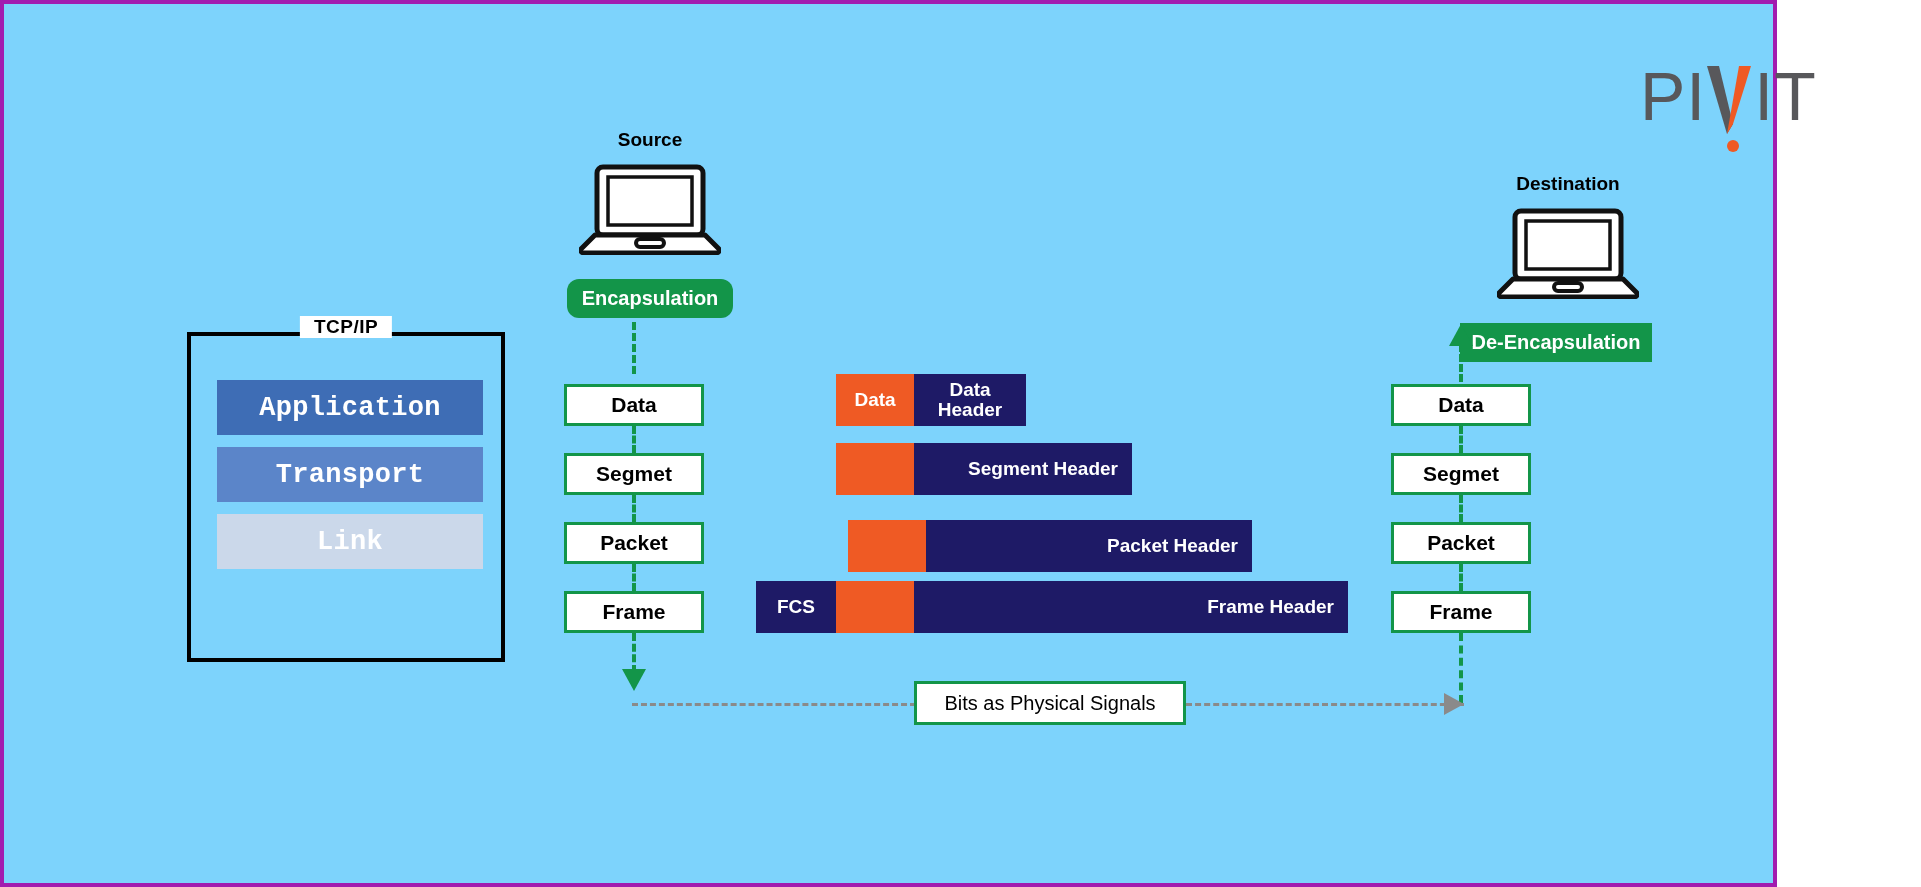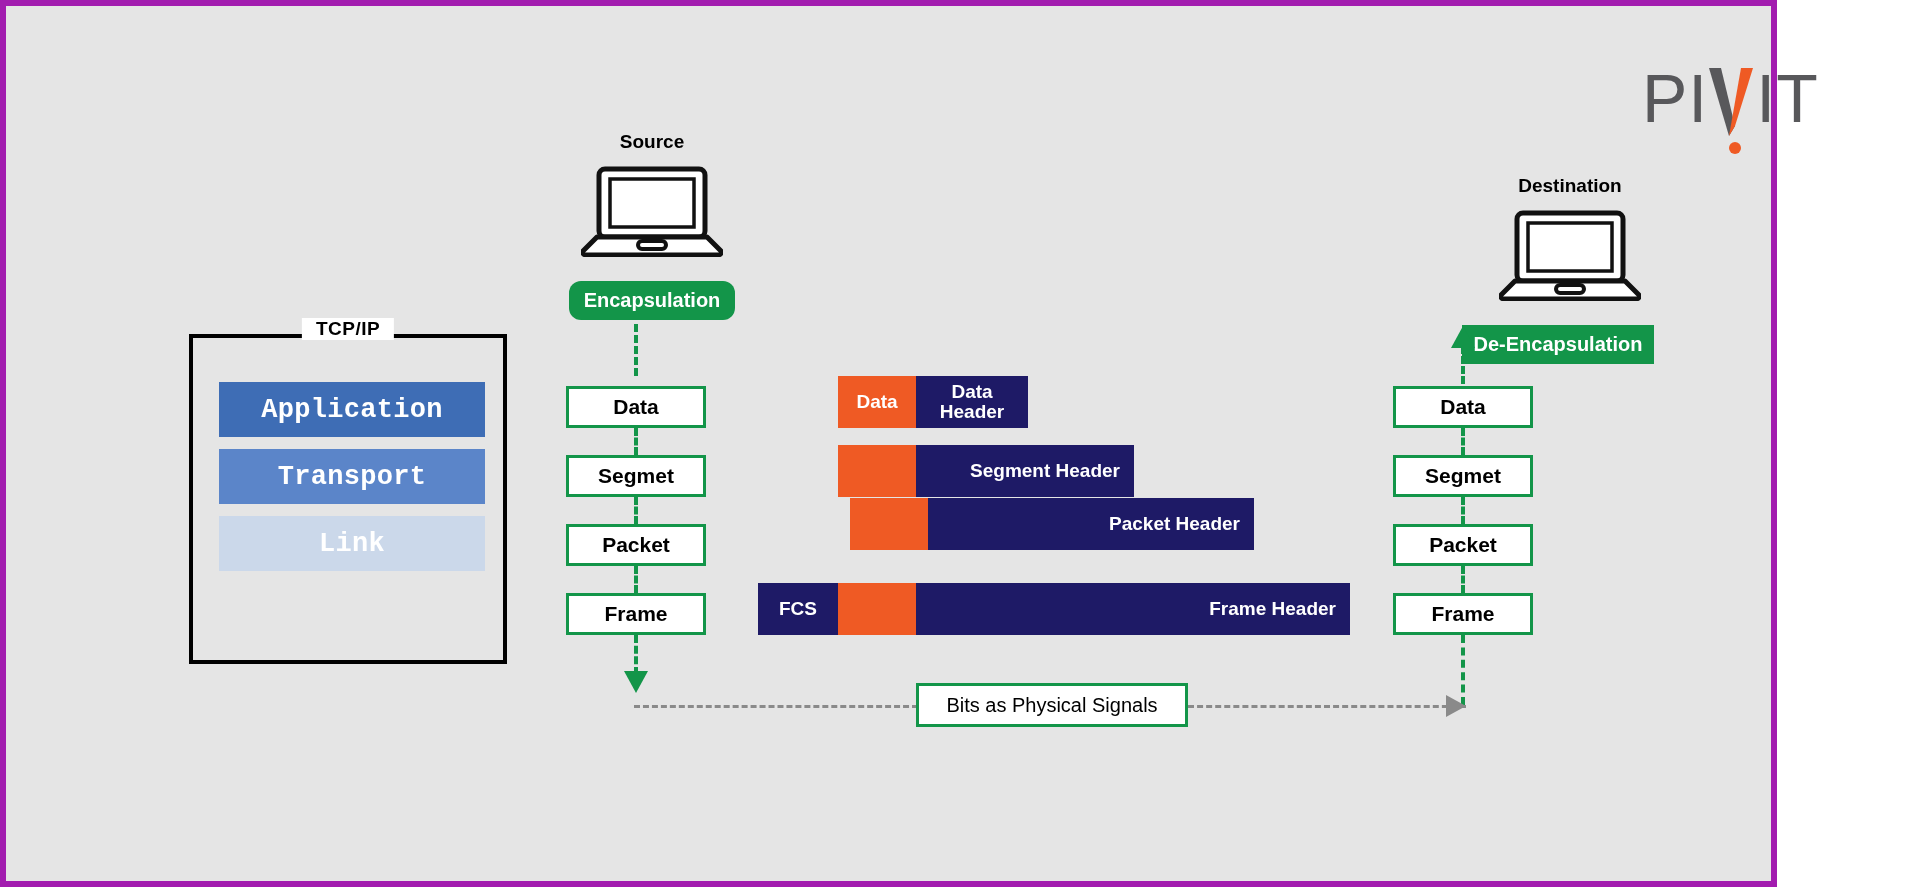--- a/index.html
+++ b/index.html
@@ -10,22 +10,22 @@
     height: 887px;
     background: #ffffff;
     font-family: "Liberation Sans", sans-serif;
     overflow: hidden;
   }
 
   #canvas {
     position: relative;
     width: 1777px;
     height: 887px;
-    background: #e5e5e5;
-    border: 6px solid #a21caf;
+    background: #7dd3fc;
+    border: 4px solid #a21caf;
   }
 
   
   #logo {
     position: absolute;
     left: 1636px;
     top: 58px;
     display: flex;
     align-items: flex-start;
     font-size: 68px;
@@ -313,21 +313,21 @@
 
     <div class="pdu-row" style="left:832px; top:439px;">
       <div class="seg seg-orange" style="width:78px;">
         <span class="seg-label"></span>
       </div>
       <div class="seg seg-navy" style="width:218px;">
         <span class="seg-label right">Segment Header</span>
       </div>
     </div>
 
-    <div class="pdu-row" style="left:832px; top:492px;padding-left:12px;">
+    <div class="pdu-row" style="left:832px; top:516px;padding-left:12px;">
       <div class="seg seg-orange" style="width:78px;">
         <span class="seg-label"></span>
       </div>
       <div class="seg seg-navy" style="width:326px;">
         <span class="seg-label right">Packet Header</span>
       </div>
     </div>
 
     <div class="pdu-row" style="left:752px; top:577px;">
       <div class="seg seg-navy" style="width:80px;">

